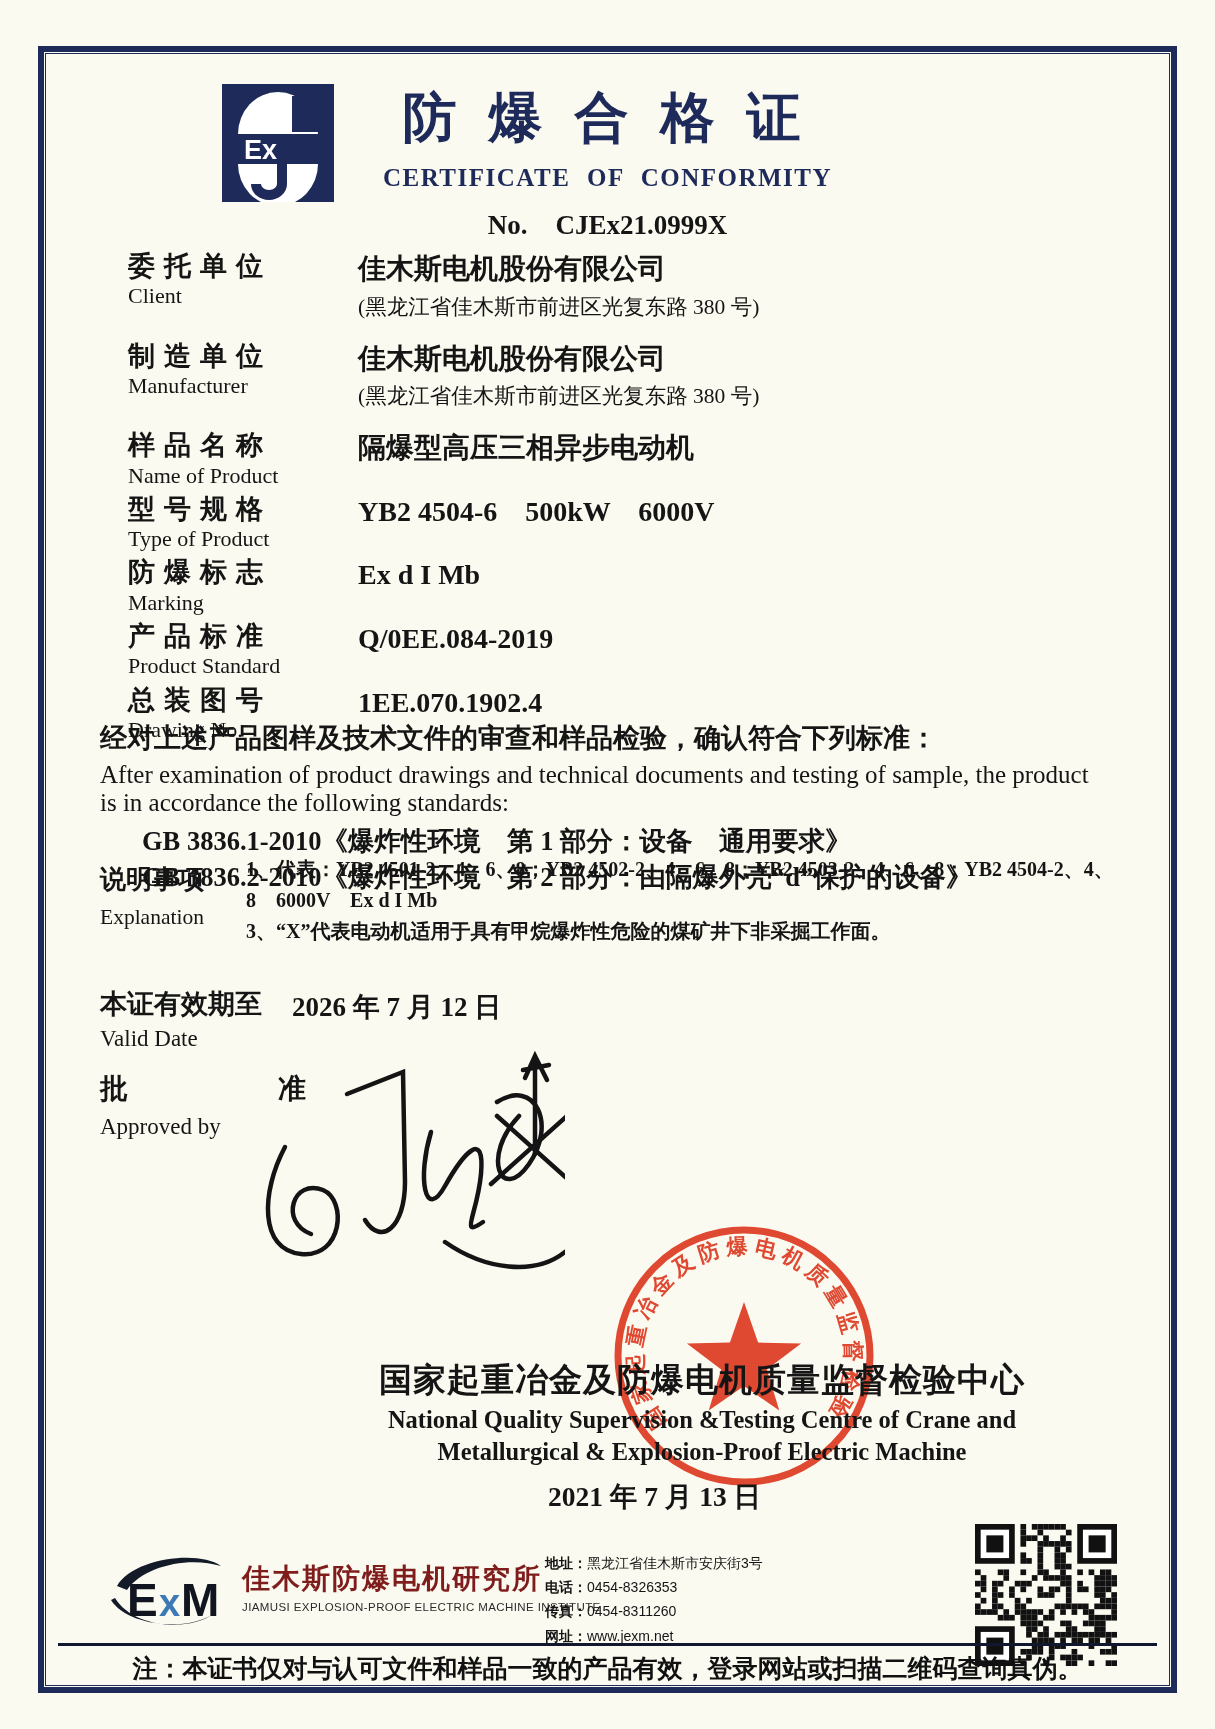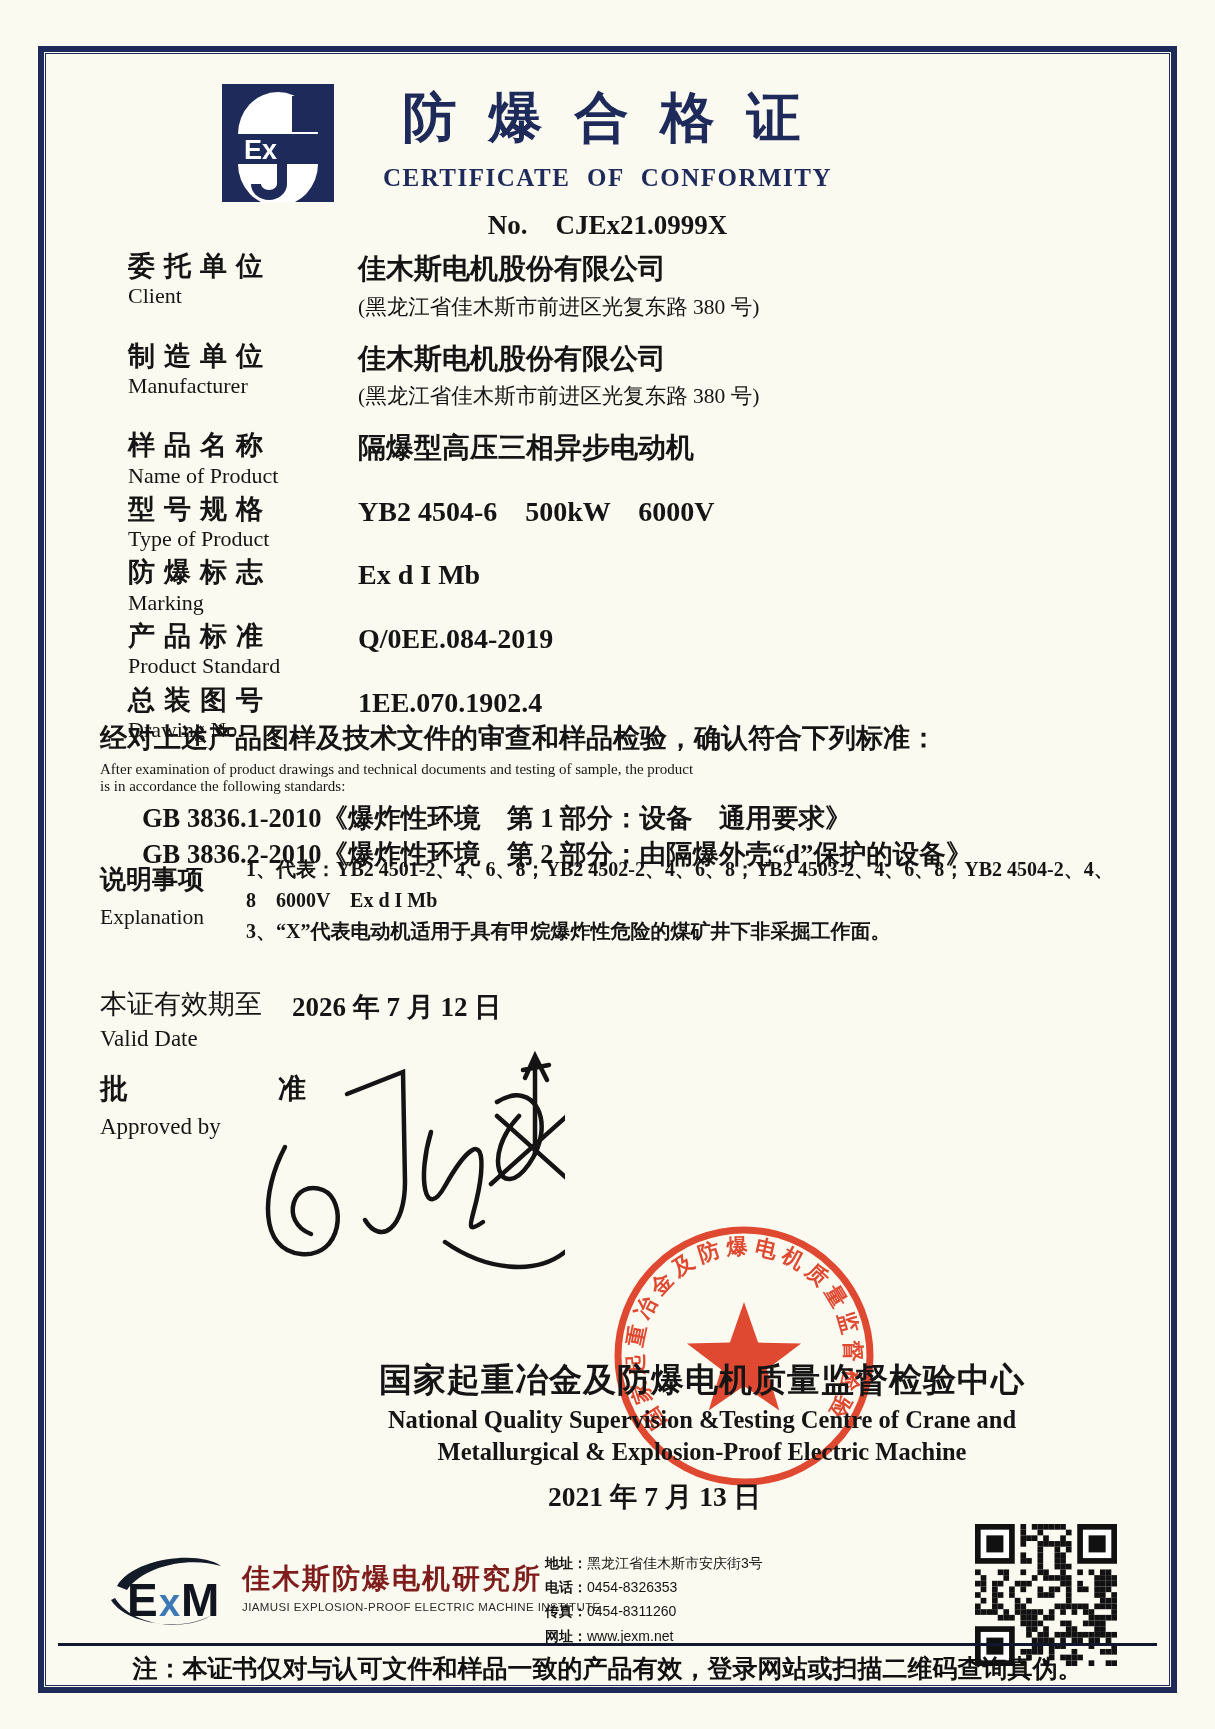--- a/index.html
+++ b/index.html
@@ -22,30 +22,30 @@
   .frow{display:grid;grid-template-columns:230px 1fr;margin-bottom:5px;}
   .frow.has-note{margin-bottom:19px;}
   .lab-zh{font-family:"Liberation Sans",sans-serif;font-weight:bold;font-size:27px;letter-spacing:9px;line-height:1.2;}
   .lab-en{font-size:22px;line-height:1.1;margin-top:2px;}
   .val{font-size:28px;font-weight:600;line-height:1.2;padding-top:2px;}
   .note{font-size:21.5px;margin-top:6px;}
   .note:empty{display:none;}
   
   .statement{left:100px;top:720px;width:1012px;}
   .st-zh{font-family:"Liberation Sans",sans-serif;font-weight:bold;font-size:27px;margin-bottom:5px;}
-  .st-en{font-size:15px;line-height:1.13;}
+  .st-en{font-size:25px;line-height:1.13;}
   .st-std{padding-left:42px;font-size:26.5px;font-weight:600;line-height:1.38;margin-top:5px;}
   
   .explain{left:100px;top:854px;width:1014px;display:grid;grid-template-columns:146px 1fr;}
   .ex-zh{font-family:"Liberation Sans",sans-serif;font-weight:bold;font-size:26px;margin-top:8px;}
   .ex-en{font-size:21.5px;margin-top:8px;}
   .ex-items{font-size:20px;font-weight:600;line-height:1.55;}
   
   .valid{left:100px;top:986px;width:900px;display:grid;grid-template-columns:192px 1fr;}
-  .vd-zh{font-family:"Liberation Sans",sans-serif;font-weight:normal;font-size:27px;}
+  .vd-zh{font-family:"Liberation Sans",sans-serif;font-weight:bold;font-size:27px;}
   .vd-en{font-size:23px;margin-top:4px;}
   .vd-val{font-size:27px;font-weight:600;padding-top:3px;}
   .approve{left:100px;top:1070px;}
   .ap-zh{font-family:"Liberation Sans",sans-serif;font-weight:bold;font-size:28px;letter-spacing:150px;white-space:nowrap;}
   .ap-en{font-size:23px;margin-top:6px;}
   .sig{left:235px;top:1032px;width:330px;height:280px;}
   
   .stamp{left:610px;top:1222px;width:268px;height:268px;opacity:.92;mix-blend-mode:multiply;}
   .issuer{left:297px;top:1358px;width:810px;text-align:center;}
   .is-zh{font-family:"Liberation Sans",sans-serif;font-weight:bold;font-size:33px;letter-spacing:1px;}

